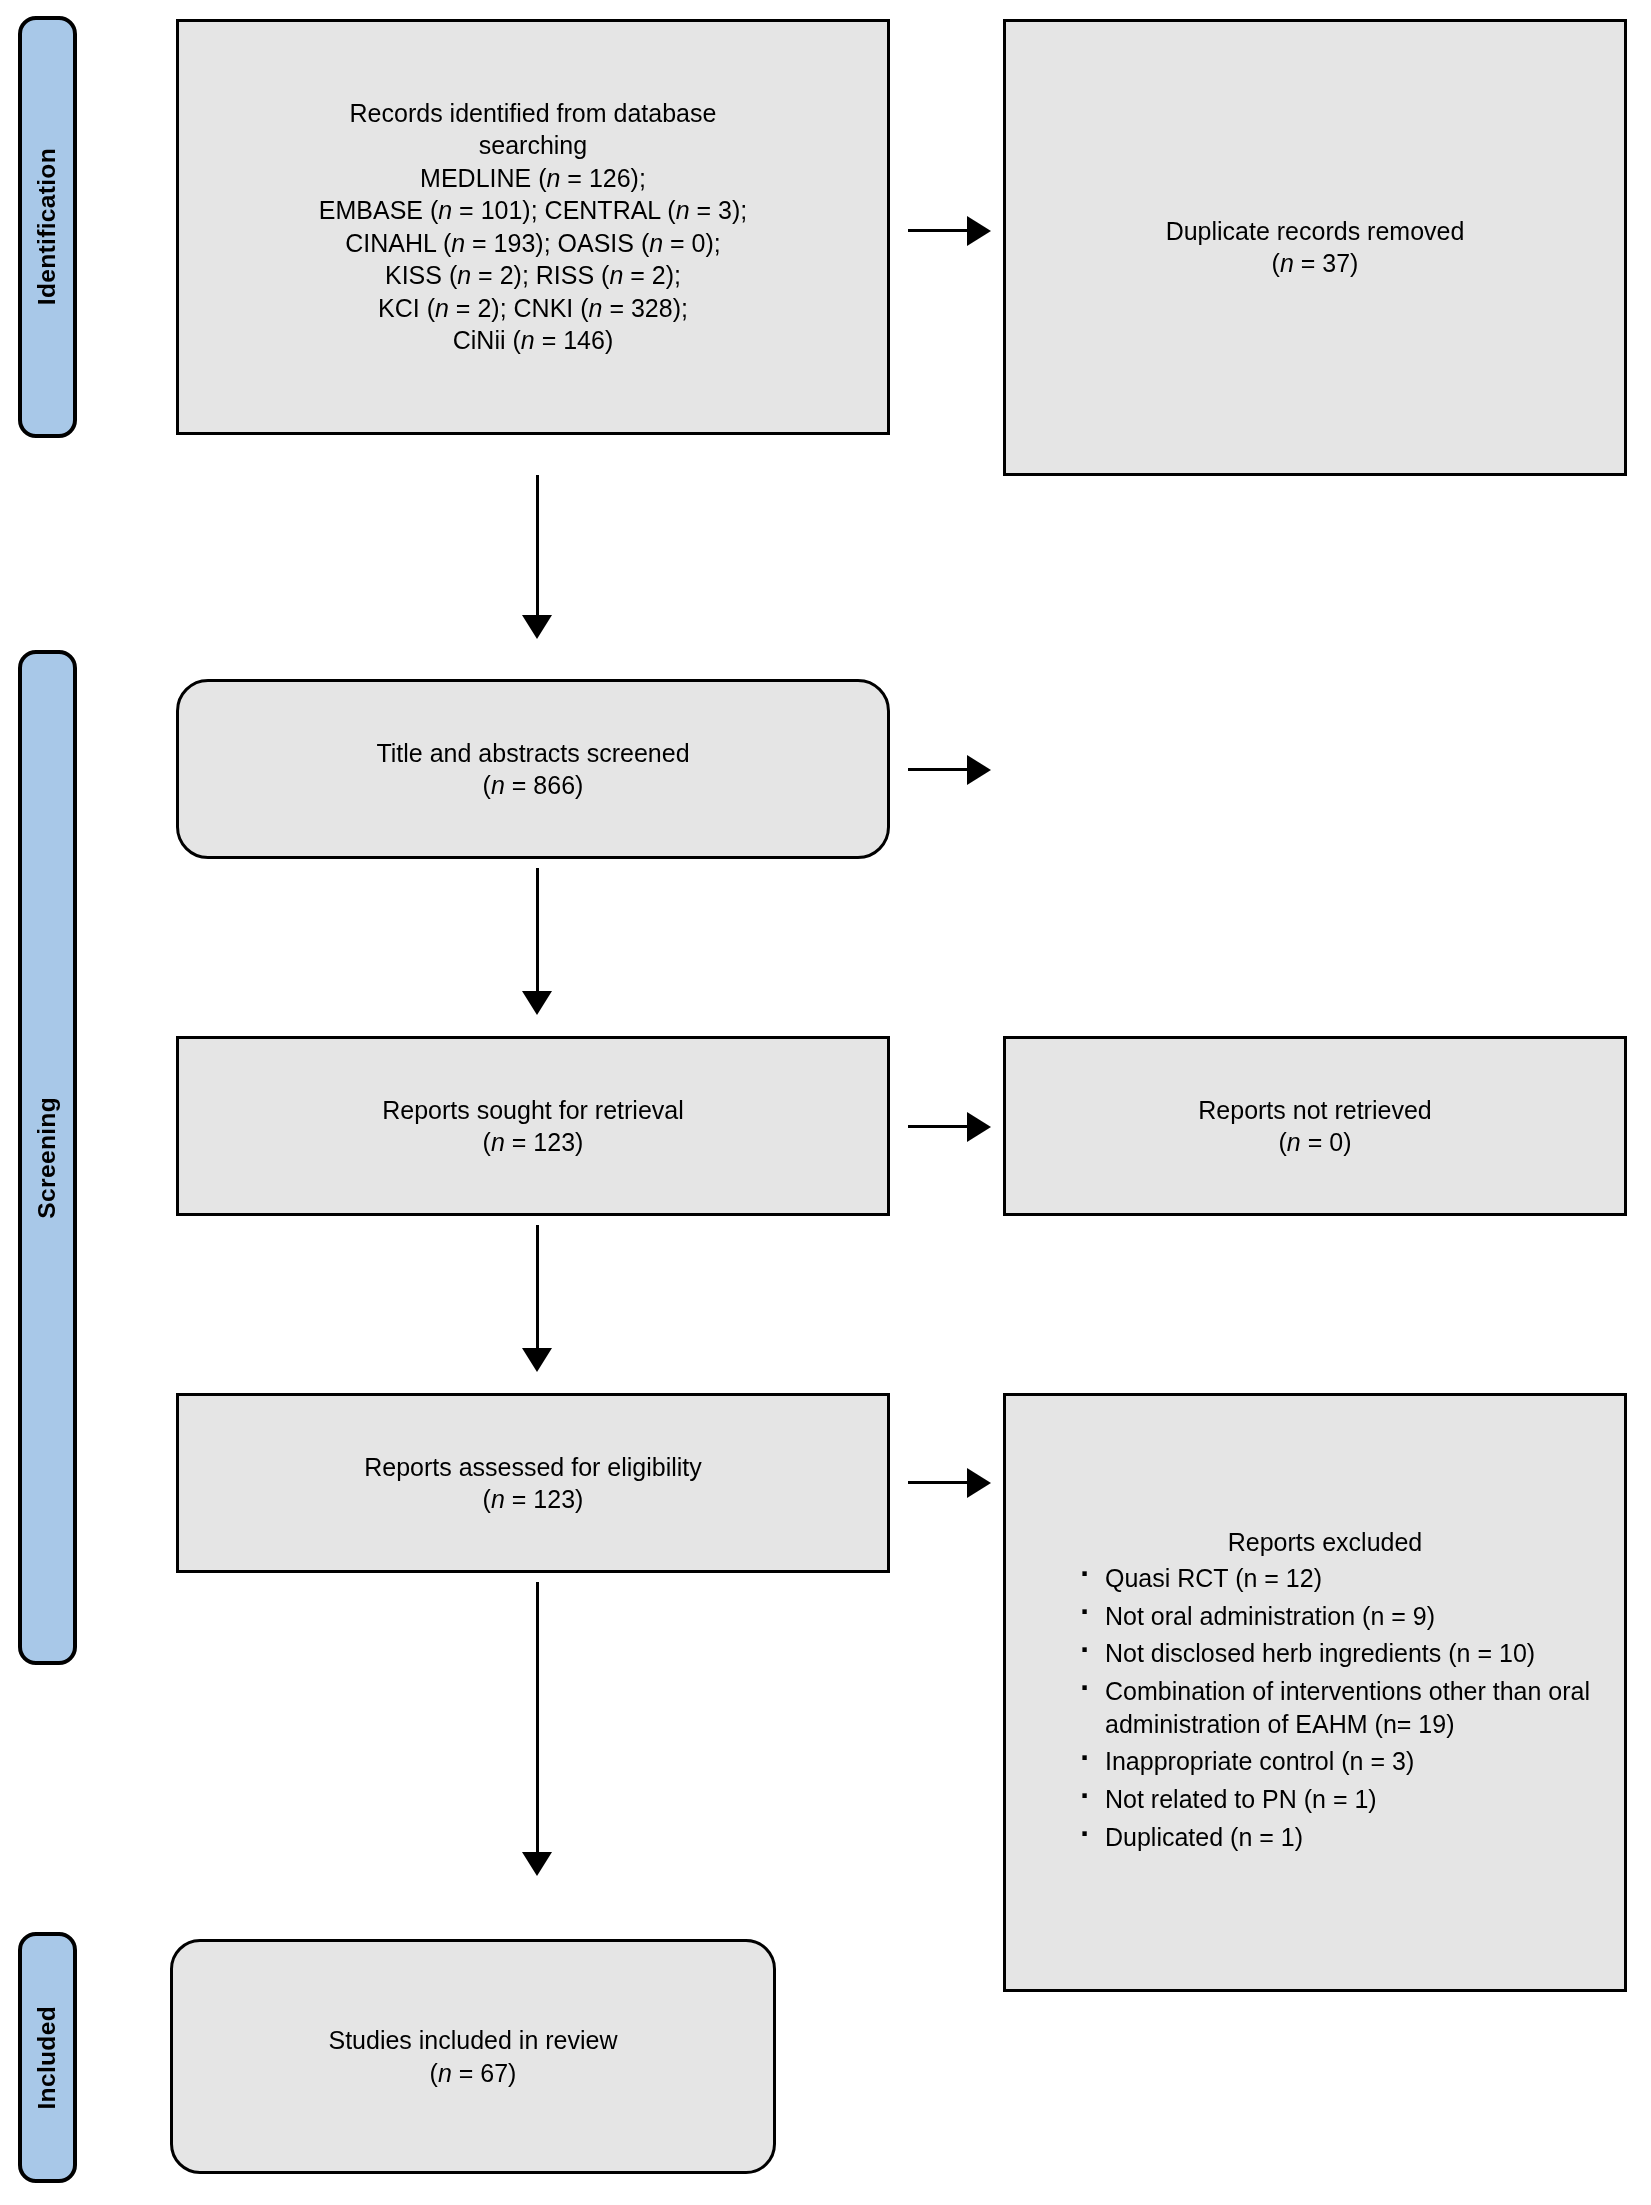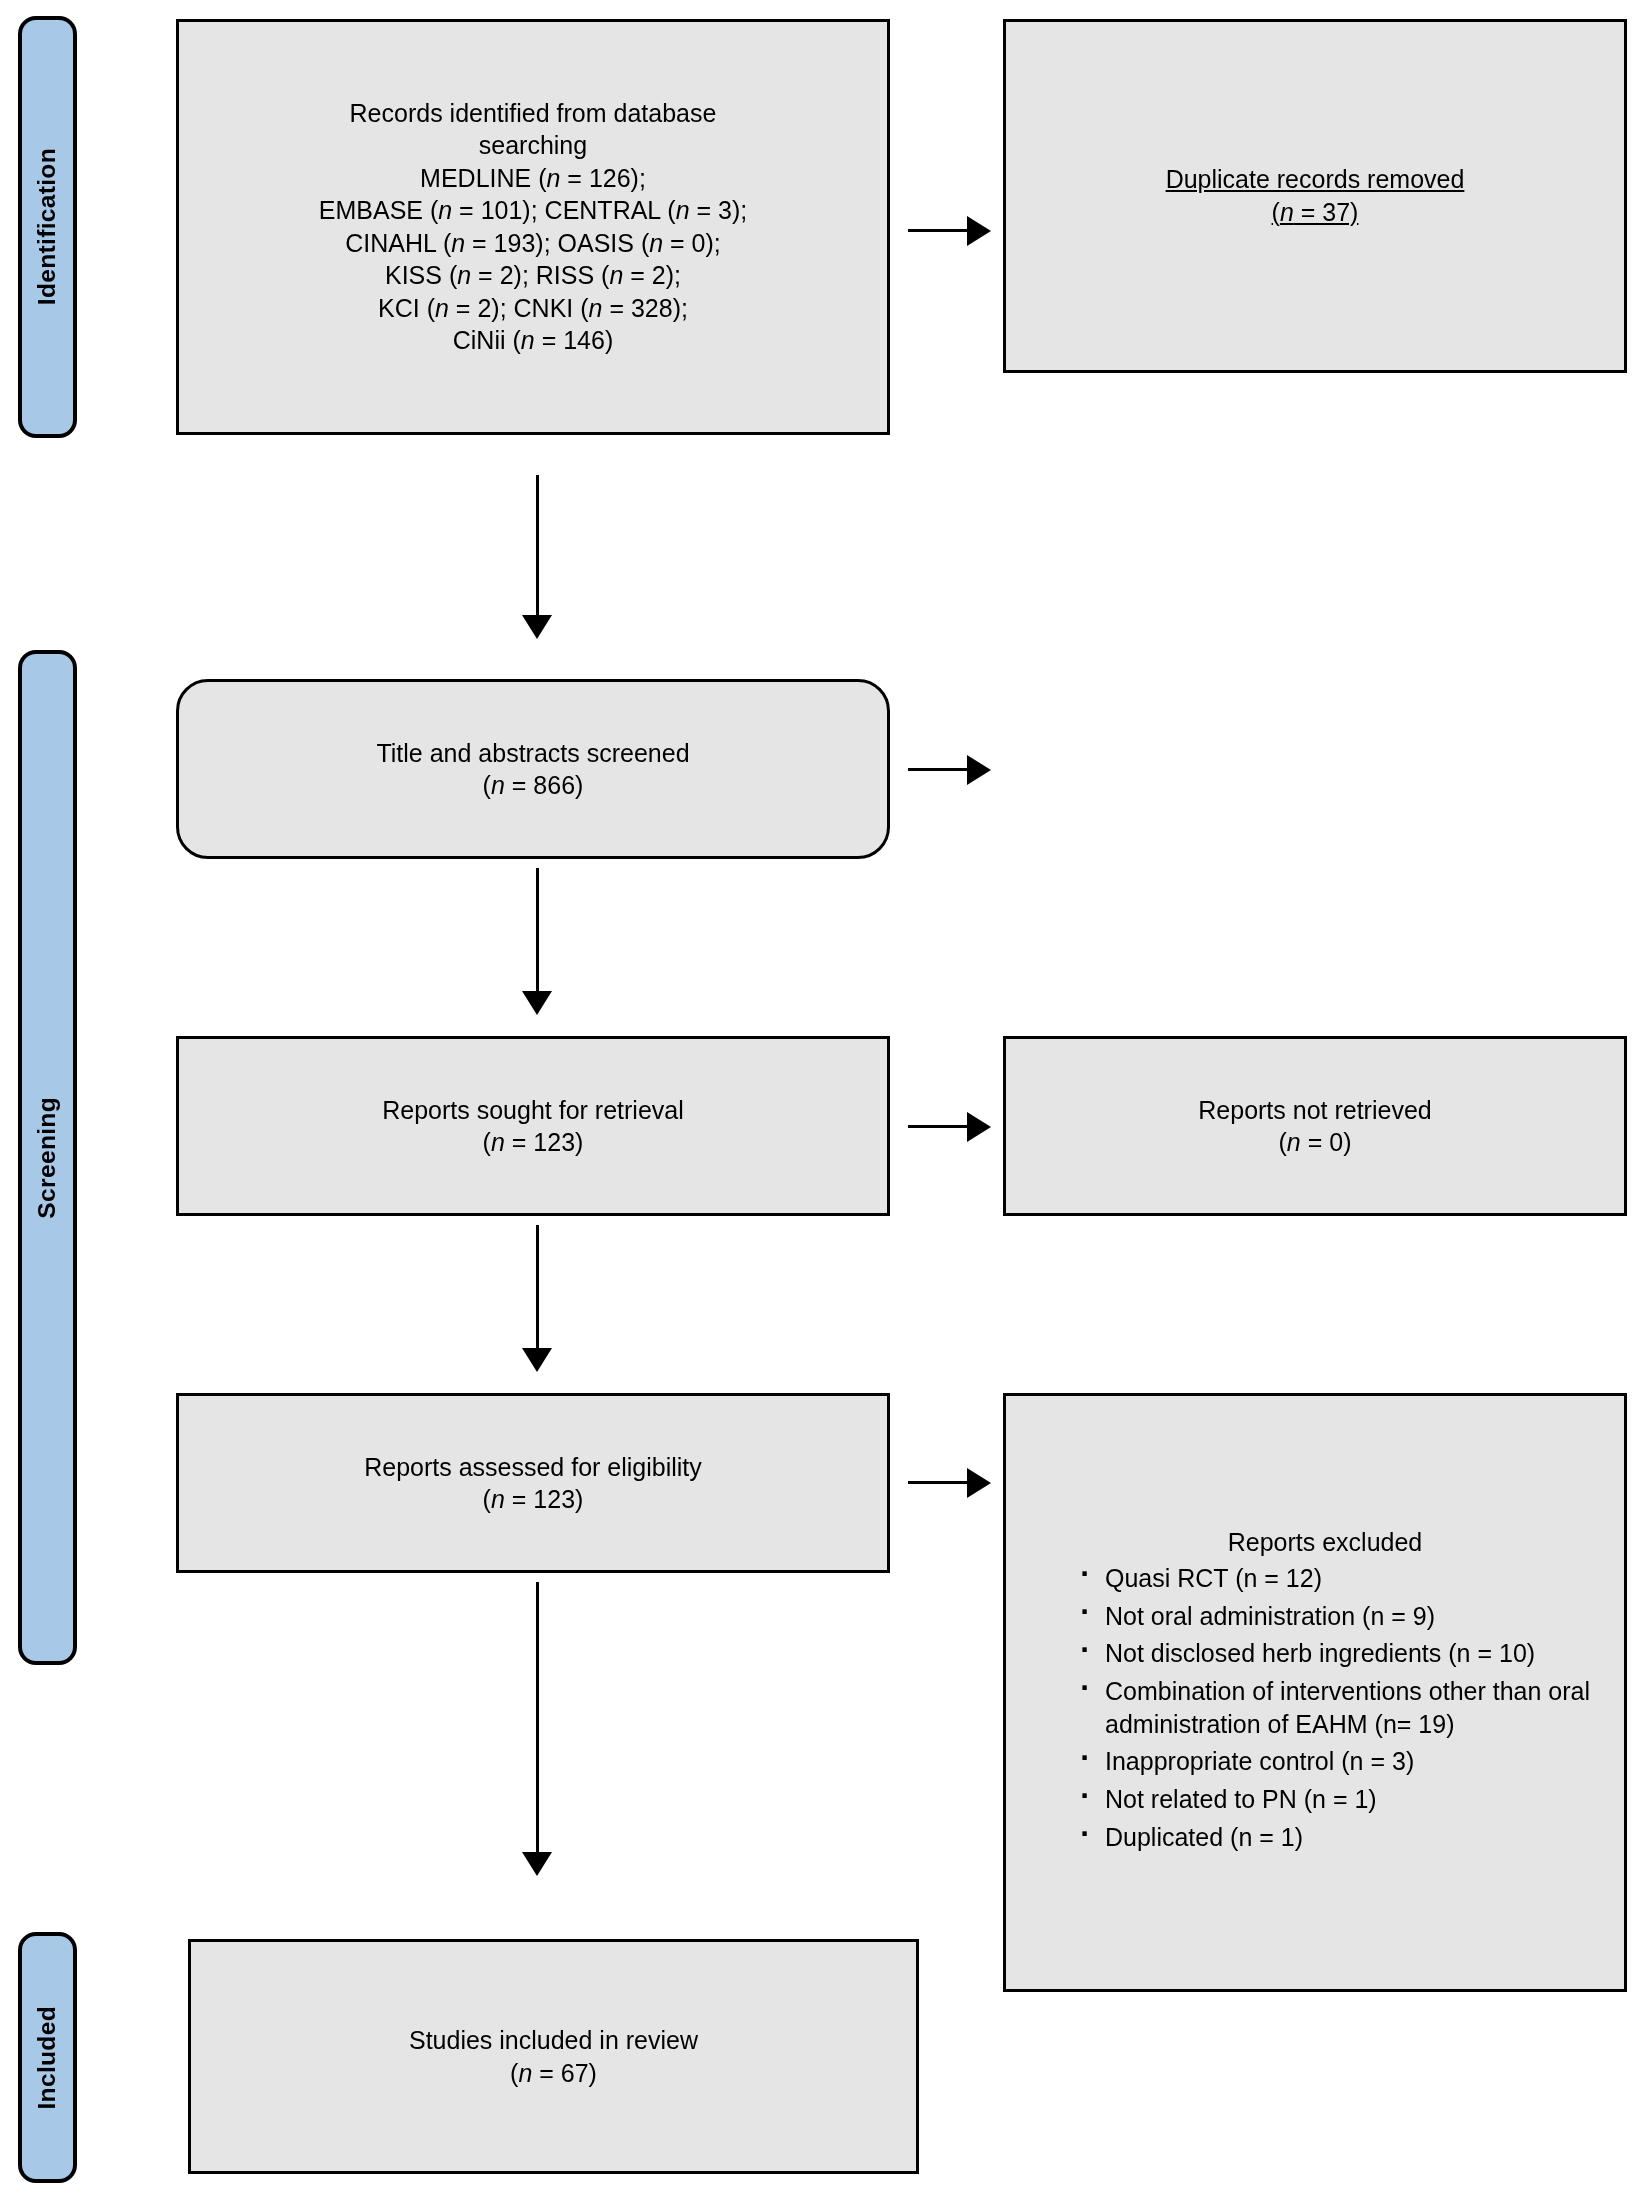--- a/index.html
+++ b/index.html
@@ -154,21 +154,21 @@
       <div>KCI (<span class="ital">n</span> = 2); CNKI (<span class="ital">n</span> = 328);</div>
       <div>CiNii (<span class="ital">n</span> = 146)</div>
     </div>
   </div>
 
   <div class="harrow" style="left:908px; top:214px; width:91px; height:32px;">
     <div class="hline" style="left:0; top:15px; width:64px;"></div>
     <div class="hhead" style="left:59px; top:1.6px;"></div>
   </div>
 
-  <div class="pbox center-content" style="left:1003px; top:18.7px; width:624px; height:354px;text-decoration:underline;">
+  <div class="pbox center-content" style="left:1003px; top:18.7px; width:624px; height:457px;">
     <div class="ptext">
       <div>Duplicate records removed</div>
       <div>(<span class="ital">n</span> = 37)</div>
     </div>
   </div>
 
   <div class="varrow" style="left:522px; top:475px; width:30px; height:176px;">
     <div class="vline" style="left:14px; top:0; height:150px;"></div>
     <div class="vhead" style="left:0; top:140px;"></div>
   </div>
@@ -240,21 +240,21 @@
       <li>Not related to PN (<span class="ital">n</span> = 1)</li>
       <li>Duplicated (<span class="ital">n</span> = 1)</li>
     </ul>
   </div>
 
   <div class="varrow" style="left:522px; top:1582px; width:30px; height:310px;">
     <div class="vline" style="left:14px; top:0; height:280px;"></div>
     <div class="vhead" style="left:0; top:270px;"></div>
   </div>
 
-  <div class="pbox center-content" style="left:188px; top:1939px; width:731px; height:235px;">
+  <div class="pbox center-content" style="left:170px; top:1939px; width:606px; height:235px;border-radius:30px;">
     <div class="ptext">
       <div>Studies included in review</div>
       <div>(<span class="ital">n</span> = 67)</div>
     </div>
   </div>
 
 </div>
 
 
 </body></html>

